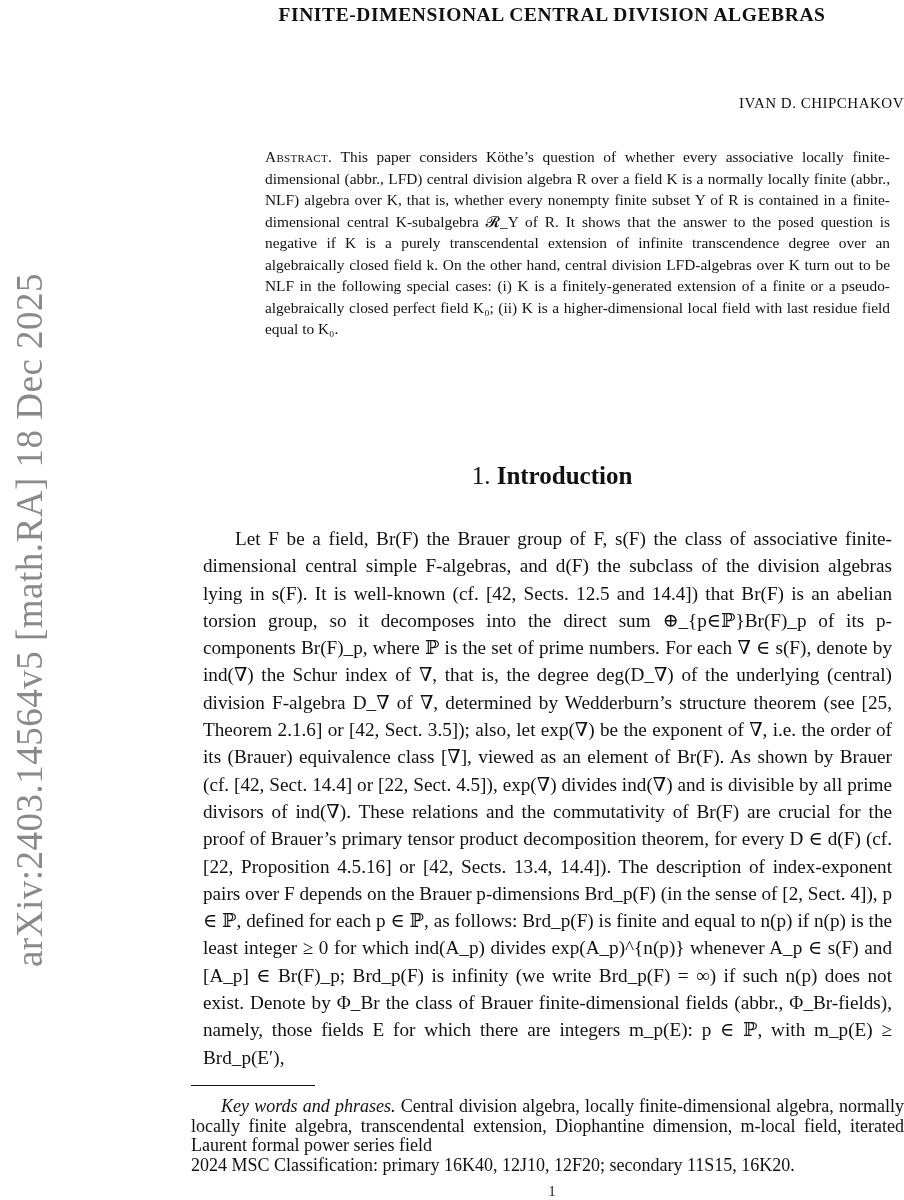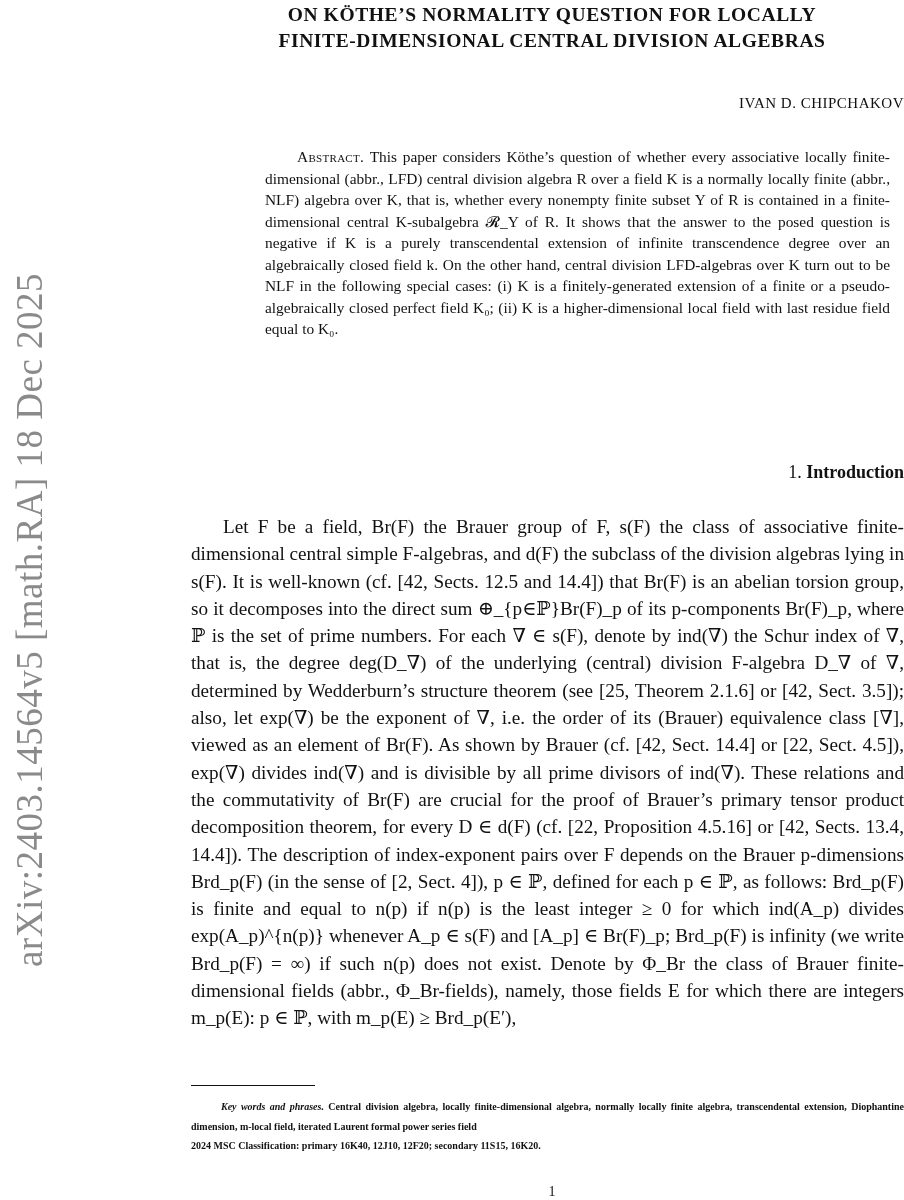--- a/index.html
+++ b/index.html
@@ -5,40 +5,39 @@
   html, body { margin:0; padding:0; background:#ffffff; }
   body { width:904px; height:1200px; position:relative; overflow:hidden;
          font-family:"Liberation Serif","DejaVu Serif",serif; color:#111; }
   .stamp { position:absolute; left:8px; top:620px; width:0; height:0; }
   .stamp span { position:absolute; left:0; top:0; transform-origin:0 0; transform:rotate(-90deg) translate(-50%, 0);
          white-space:nowrap; font-size:37px; color:#8a8a8a; letter-spacing:0.5px; line-height:44px; }
   .title { position:absolute; left:200px; width:704px; top:2px; text-align:center;
            font-weight:bold; font-size:19.5px; line-height:26px; letter-spacing:0.6px; }
   .author { position:absolute; left:200px; width:704px; top:95px; text-align:right; font-size:15px; letter-spacing:0.5px; }
   .abstract { position:absolute; left:265px; width:625px; top:146px; font-size:15.4px; line-height:21.5px; text-align:justify; }
-  .abstract .sc { font-variant:small-caps; letter-spacing:0.3px;margin-left:32px; }
-  .section { position:absolute; left:200px; width:704px; top:462px; text-align:right; font-size:18px; }
+  .abstract .sc { font-variant:small-caps; letter-spacing:0.3px; }
+  .section { position:absolute; left:200px; width:704px; top:462px; text-align:center; font-size:25px; }
   .section b { font-weight:bold; }
   .body { position:absolute; left:191px; width:713px; top:513px; font-size:19.2px; line-height:27.3px; text-align:justify; }
-  .body p { margin:0; text-indent:32px; }
+  .body p { margin:12px; text-indent:32px; }
   .rule { position:absolute; left:191px; top:1085px; width:124px; height:1px; background:#111; }
-  .foot { position:absolute; left:191px; width:713px; top:1097px; font-size:10px; line-height:19.6px; text-align:justify;font-weight:bold; }
+  .foot { position:absolute; left:191px; width:713px; top:1097px; font-size:18px; line-height:19.6px; text-align:justify; }
   .foot p { margin:0; }
   .foot .kw { font-style:italic; padding-left:30px; }
   .pageno { position:absolute; left:200px; width:704px; top:1184px; text-align:center; font-size:14px; }
 </style>
 </head>
 <body>
 
 <div class="stamp">
     <span>arXiv:2403.14564v5  [math.RA]  18 Dec 2025</span>
   </div>
 
 <div class="title">
-  <div>ON KÖTHE’S NORMALITY QUESTION FOR LOCALLY</div>
   <div>FINITE-DIMENSIONAL CENTRAL DIVISION ALGEBRAS</div>
 </div>
 
 <div class="author">IVAN D. CHIPCHAKOV</div>
 
 <div class="abstract">
   <span class="sc">Abstract.</span>
   <span>This paper considers Köthe’s question of whether every associative locally finite-dimensional (abbr., LFD) central division algebra R over a field K is a normally locally finite (abbr., NLF) algebra over K, that is, whether every nonempty finite subset Y of R is contained in a finite-dimensional central K-subalgebra 𝓡_Y of R. It shows that the answer to the posed question is negative if K is a purely transcendental extension of infinite transcendence degree over an algebraically closed field k. On the other hand, central division LFD-algebras over K turn out to be NLF in the following special cases: (i) K is a finitely-generated extension of a finite or a pseudo-algebraically closed perfect field K₀; (ii) K is a higher-dimensional local field with last residue field equal to K₀.</span>
 </div>
 

